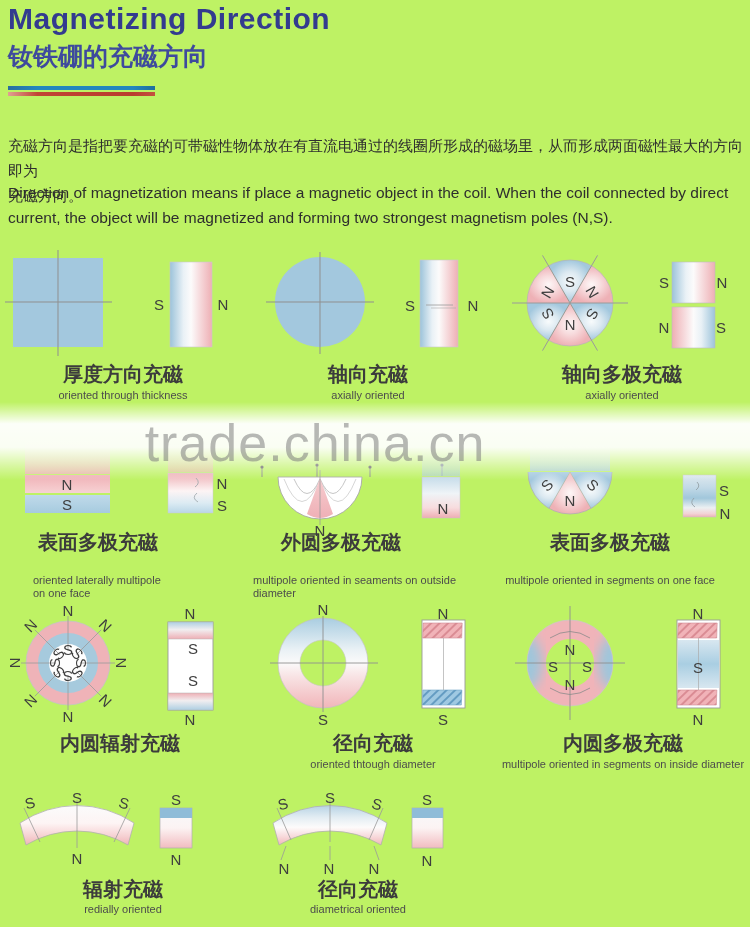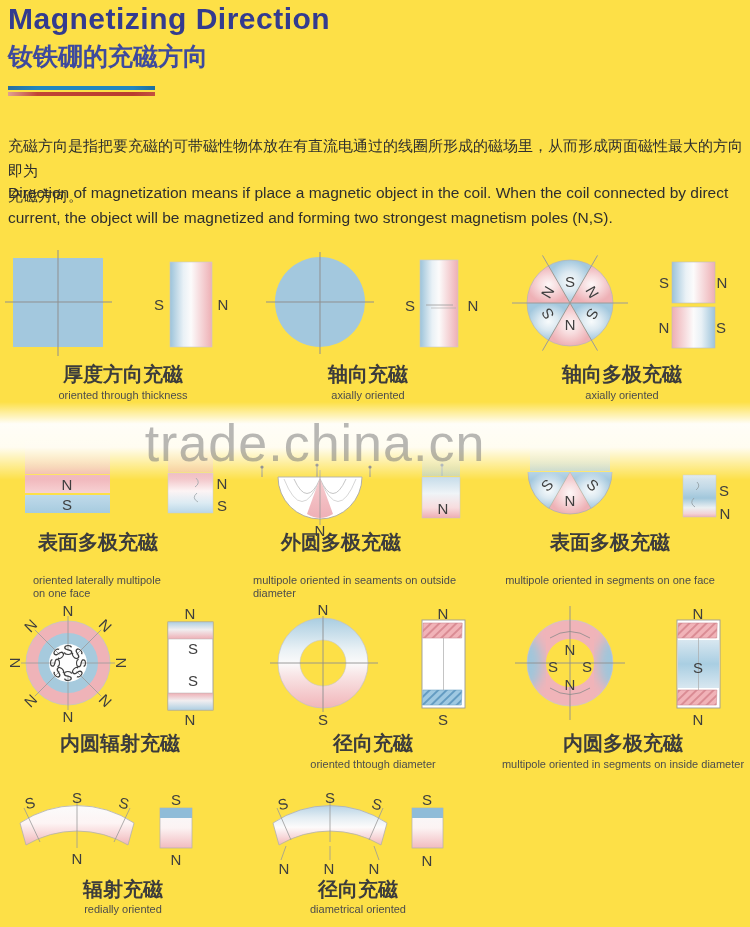--- a/index.html
+++ b/index.html
@@ -1,16 +1,16 @@
 <!DOCTYPE html>
 <html><head>
 <meta charset="utf-8">
 <style>
   html,body{margin:0;padding:0;background:#ffffff;}
-  #page{position:relative;width:750px;height:927px;background:#fde047;overflow:hidden;
+  #page{position:relative;width:750px;height:927px;background:#bef264;overflow:hidden;
         font-family:"Liberation Sans","DejaVu Sans",sans-serif;}
   .abs{position:absolute;}
   .title{left:8px;top:2px;font-size:30px;font-weight:bold;color:#333b8f;letter-spacing:.5px;}
   .subtitle{left:8px;top:40px;font-size:25px;font-weight:bold;color:#3e4a9d;}
   .rule{left:8px;width:147px;height:4px;}
   .rule-blue{top:86px;background:linear-gradient(to right,#2a6f9e,#2387bd 20%,#2387bd 85%,#1d6f9c);}
   .rule-red{top:92px;background:linear-gradient(to right,#e0a093,#c14434 20%,#b93d2e 85%,#c4513f);}
   .intro{left:8px;width:738px;font-size:15px;line-height:25px;color:#2e2e2e;white-space:pre-line;}
   .intro-zh{top:133px;}
   .intro-en{top:180px;font-size:15.5px;}

